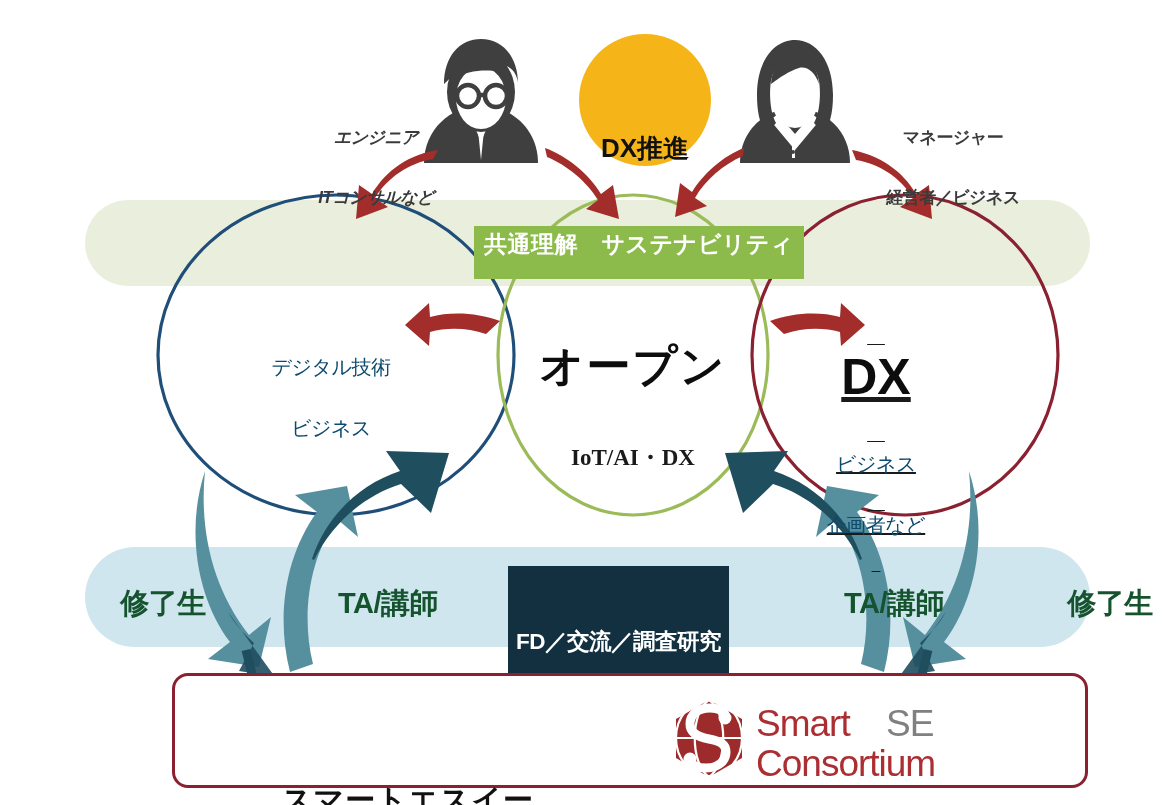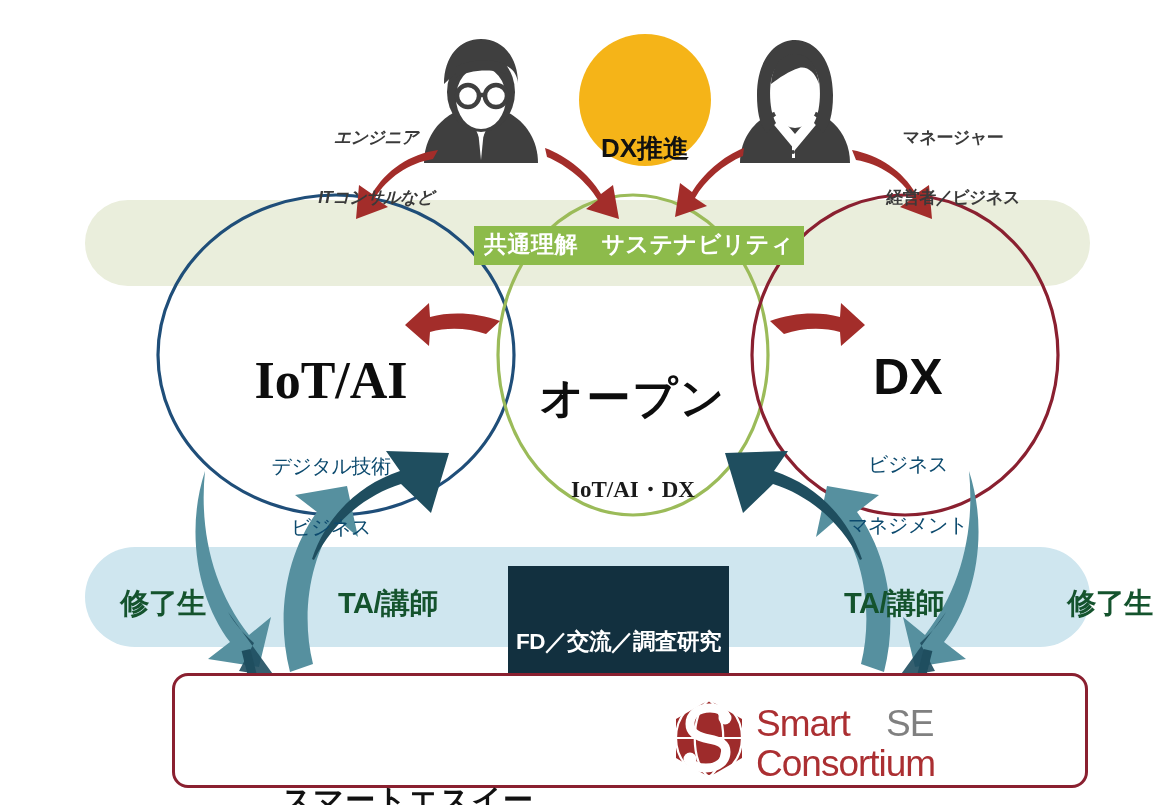--- a/index.html
+++ b/index.html
@@ -44,21 +44,21 @@
     font-weight: bold;
     font-size: 26px;
     color: #111111;
     letter-spacing: 0px;
   }
 
   
   .green-badge {
     position: absolute;
     background: #8dbb4b;
-    padding: 3px 10px 5px 10px;
+    padding: 3px 10px 19px 10px;
     font-weight: bold;
     font-size: 23px;
     color: #ffffff;
     white-space: pre;
     letter-spacing: 0.5px;
   }
 
   
   .circ-title {
     font-family: "Liberation Serif", "DejaVu Serif", serif;
@@ -68,21 +68,20 @@
   }
   .circ-title.sans {
     font-family: "Liberation Sans", "DejaVu Sans", sans-serif;
     font-size: 50px;
   }
   .circ-title.jp {
     font-family: "DejaVu Sans", sans-serif;
     font-weight: bold;
     font-size: 44px;
     letter-spacing: 2px;
-    margin-top: 32px;
   }
   .circ-sub {
     font-size: 20px;
     color: #0c4a6e;
     font-weight: normal;
     letter-spacing: -0.5px;
   }
   .circ-sub-mono {
     font-family: "Liberation Serif", "DejaVu Serif", serif;
     font-weight: bold;
@@ -269,34 +268,33 @@
   </div>
 
   <div class="txt bubble-label ctr" style="left:645px; top:72px;text-align:center;">
     <div>DX推進</div>
     <div>受講者</div>
   </div>
 
   <div class="green-badge" style="left:474px; top:226px;">共通理解　サステナビリティ</div>
 
   <div class="txt ctr" style="left:331px; top:312px;">
-    <div class="circ-title">IoT/AI</div>
     <div class="circ-sub" style="margin-top:6px;">デジタル技術</div>
     <div class="circ-sub">ビジネス</div>
   </div>
 
   <div class="txt ctr" style="left:633px; top:302px;">
     <div class="circ-title jp">オープン</div>
     <div class="circ-sub-mono" style="margin-top:15px;">IoT/AI・DX</div>
   </div>
 
-  <div class="txt ctr" style="left:908px; top:310px;">
+  <div class="txt ctr" style="left:876px; top:310px;text-decoration:underline;">
     <div class="circ-title sans">DX</div>
     <div class="circ-sub" style="margin-top:8px;">ビジネス</div>
-    <div class="circ-sub">マネジメント</div>
+    <div class="circ-sub">企画者など</div>
   </div>
 
   <div class="txt band-label ctr" style="left:163px; top:586px;">修了生</div>
   <div class="txt band-label ctr" style="left:388px; top:586px;">TA/講師</div>
   <div class="txt band-label ctr" style="left:894px; top:586px;">TA/講師</div>
   <div class="txt band-label ctr" style="left:1110px; top:586px;">修了生</div>
 
   <div class="dark-badge" style="left:508px; top:566px;">
     <div>FD／交流／調査研究</div>
   </div>

